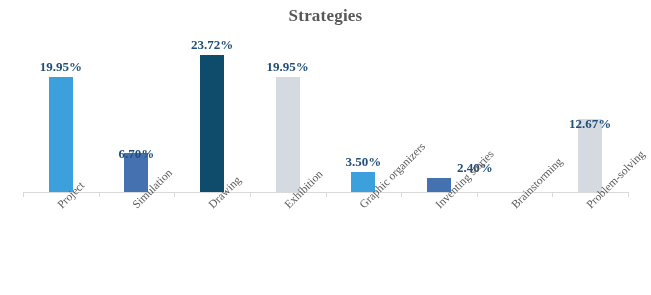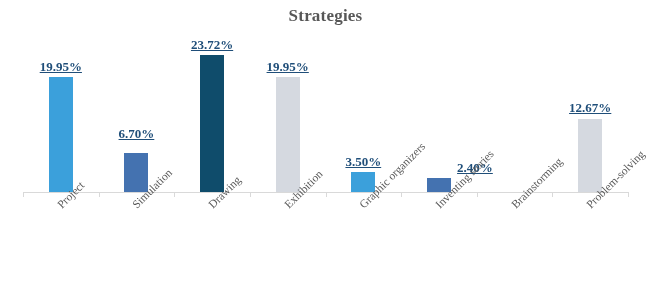--- a/index.html
+++ b/index.html
@@ -64,21 +64,20 @@
   .bar-label {
     position: absolute;
     left: 50%;
     transform: translateX(-50%);
     font-family: "Liberation Serif", "DejaVu Serif", serif;
     font-weight: bold;
     font-size: 13px;
     color: #1f4e79;
     white-space: nowrap;
     line-height: 15px;
-    text-decoration: underline;
   }
 
   
   #axis-line {
     position: absolute;
     left: 23px;
     top: 192px;
     width: 605px;
     height: 1px;
     background: #d9d9d9;
@@ -129,41 +128,41 @@
 
   <div id="chart-title">Strategies</div>
 
   <div id="plot-area">
       <div class="bar-slot" style="left: 0px; width: 75.625px;">
         <div class="bar" title="Project 19.95%" style="height: 115.425px; background: rgb(59, 160, 219);"></div>
         <div class="bar-label" style="bottom: 118.425px;">19.95%</div>
       </div>
       <div class="bar-slot" style="left: 75.625px; width: 75.625px;">
         <div class="bar" title="Simulation 6.70%" style="height: 38.7643px; background: rgb(68, 114, 176);"></div>
-        <div class="bar-label" style="bottom: 51px;">6.70%</div>
+        <div class="bar-label" style="bottom: 31px;">6.70%</div>
       </div>
       <div class="bar-slot" style="left: 151.25px; width: 75.625px;">
         <div class="bar" title="Drawing 23.72%" style="height: 137.237px; background: rgb(15, 76, 107);"></div>
         <div class="bar-label" style="bottom: 140.237px;">23.72%</div>
       </div>
       <div class="bar-slot" style="left: 226.875px; width: 75.625px;">
         <div class="bar" title="Exhibition 19.95%" style="height: 115.425px; background: rgb(213, 217, 224);"></div>
         <div class="bar-label" style="bottom: 118.425px;">19.95%</div>
       </div>
       <div class="bar-slot" style="left: 302.5px; width: 75.625px;">
         <div class="bar" title="Graphic organizers 3.50%" style="height: 20.25px; background: rgb(59, 160, 219);"></div>
         <div class="bar-label" style="bottom: 23.25px;">3.50%</div>
       </div>
       <div class="bar-slot" style="left: 378.125px; width: 75.625px;">
         <div class="bar" title="Inventing stories 2.40%" style="height: 13.8857px; background: rgb(68, 114, 176);"></div>
         <div class="bar-label" style="bottom: 16.8857px; margin-left: 36px;">2.40%</div>
       </div>
       <div class="bar-slot" style="left: 529.375px; width: 75.625px;">
         <div class="bar" title="Problem-solving 12.67%" style="height: 73.305px; background: rgb(213, 217, 224);"></div>
-        <div class="bar-label" style="bottom: 77px;">12.67%</div>
+        <div class="bar-label" style="bottom: 61px;">12.67%</div>
       </div>
     </div>
 
   <div id="axis-line"></div>
 
   <div id="cat-labels">
       <div class="cat-slot" style="left: 0px; width: 75.625px;">
         <div class="cat-label"><span>Project</span></div>
       </div>
       <div class="cat-slot" style="left: 75.625px; width: 75.625px;">

